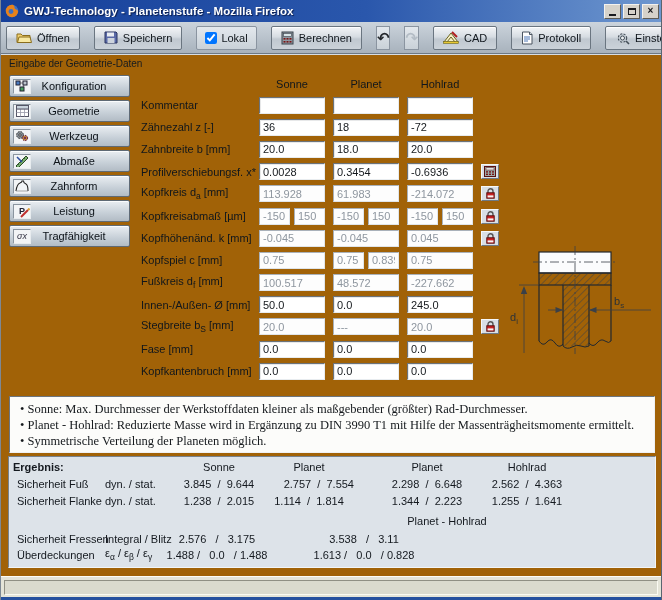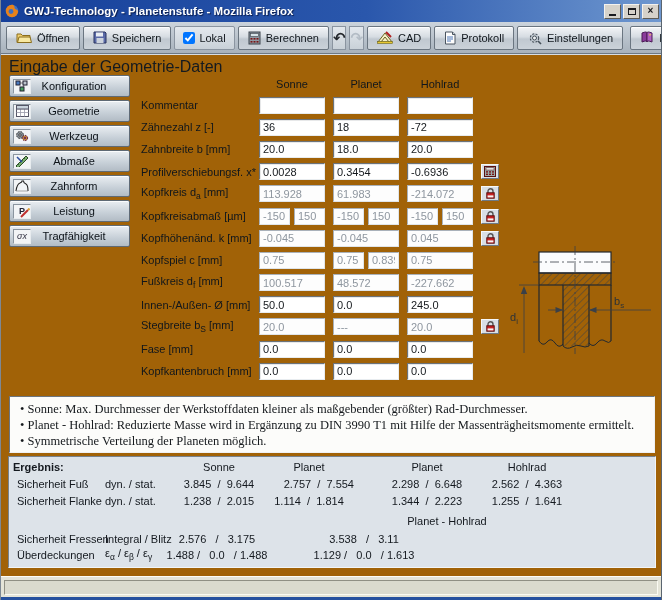--- a/index.html
+++ b/index.html
@@ -17,36 +17,36 @@
   .winbtn{width:17px;height:15px;margin-left:2px;background:#d6d2ca;
     border:1px solid;border-color:#f4f2ee #5f5c55 #5f5c55 #f4f2ee;
     display:flex;align-items:center;justify-content:center;color:#16161a;font-size:10px;line-height:1;}
   .glyph-min{width:7px;height:2px;background:#1a1a1e;margin-top:7px;}
   .glyph-max{width:8px;height:7px;border:1px solid #1a1a1e;border-top-width:2px;}
   .winbtn.close{font-weight:bold;}
   
   .toolbar{position:absolute;left:0;top:22px;width:662px;height:32px;
     background:linear-gradient(180deg,#ccd4dc 0%,#b2bcc6 70%,#a8b2bc 100%);
     border-bottom:1px solid #6e7984;box-shadow:0 1px 0 #d7dde3;
-    display:flex;align-items:center;padding:0 5px;gap:3px;}
+    display:flex;align-items:center;padding:0 5px;gap:14px;}
   .tbtn{height:24px;display:flex;align-items:center;gap:5px;padding:0 9px;
     background:linear-gradient(180deg,#f3f5f7 0%,#d6dce2 45%,#c0c8d0 55%,#cbd2d9 100%);
     border:1px solid #6a7580;border-radius:2px;box-shadow:inset 0 1px 0 #ffffff;cursor:default;}
   .tseg{height:24px;display:flex;align-items:center;gap:4px;padding:0 8px;
     background:linear-gradient(180deg,#e3e8ed 0%,#c9d1d8 100%);
     border:1px solid #8a94a0;border-radius:2px;}
   .arrowbtn{width:34px;height:24px;display:flex;align-items:center;justify-content:center;
     background:linear-gradient(180deg,#e3e8ed 0%,#c9d1d8 100%);
     border:1px solid #8a94a0;font-size:15px;font-weight:bold;}
   .arrowbtn.on{color:#23272c;}
   .arrowbtn.off{color:#b3bcc5;}
   .tbtn svg,.sbicon svg{display:block;}
   .cb{width:12px;height:12px;margin:0;}
   
-  .sectiontitle{position:absolute;left:8px;top:58px;font-size:16px;color:#141a20;}
+  .sectiontitle{position:absolute;left:8px;top:58px;font-size:10px;color:#141a20;}
   
   .sidebar{position:absolute;left:8px;top:75px;width:121px;}
   .sbtn{height:22px;margin-bottom:3px;display:flex;align-items:center;
     background:linear-gradient(180deg,#eaeef2 0%,#c6cfd7 60%,#b2bcc5 100%);
     border:1px solid #5f6a75;border-radius:2px;box-shadow:inset 0 1px 0 #fbfcfd;cursor:default;}
   .sbicon{width:18px;height:15px;margin-left:3px;background:#f2f4f6;
     border:1px solid;border-color:#8b959f #e8ecef #e8ecef #8b959f;
     display:flex;align-items:center;justify-content:center;font-size:9px;overflow:hidden;}
   .sblabel{flex:1;text-align:center;font-size:11px;color:#0c1218;padding-right:12px;}
   
@@ -474,21 +474,21 @@
     <div class="rabs rcenter" style="left:368px;top:58px;width:140px;">Planet - Hohlrad</div>
 
     <div class="rabs" style="left:8px;top:76px;">Sicherheit Fressen</div>
     <div class="rabs" style="left:96px;top:76px;">Integral / Blitz</div>
     <div class="rabs rcenter" style="left:148px;top:76px;width:120px;">2.576   /   3.175</div>
     <div class="rabs rcenter" style="left:295px;top:76px;width:120px;">3.538   /   3.11</div>
 
     <div class="rabs" style="left:8px;top:92px;">Überdeckungen</div>
     <div class="rabs" style="left:96px;top:90px;"><span>ε</span><sub>α</sub><span> / ε</span><sub>β</sub><span> / ε</span><sub>γ</sub></div>
     <div class="rabs rcenter" style="left:148px;top:92px;width:120px;">1.488 /   0.0   / 1.488</div>
-    <div class="rabs rcenter" style="left:295px;top:92px;width:120px;">1.129 /   0.0   / 1.613</div>
+    <div class="rabs rcenter" style="left:295px;top:92px;width:120px;">1.613 /   0.0   / 0.828</div>
   </div>
 
   <div class="statusstrip">
     <div class="statusbar"></div>
   </div>
   <div class="bottomedge"></div>
 
 </div>
 
 </body></html>

